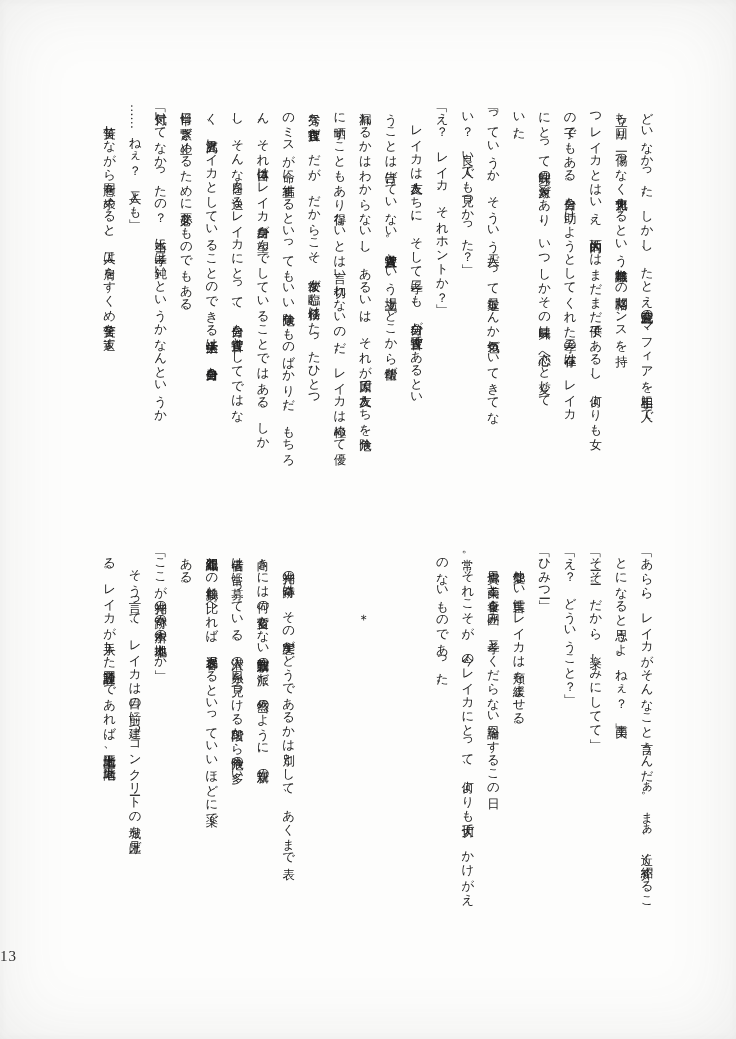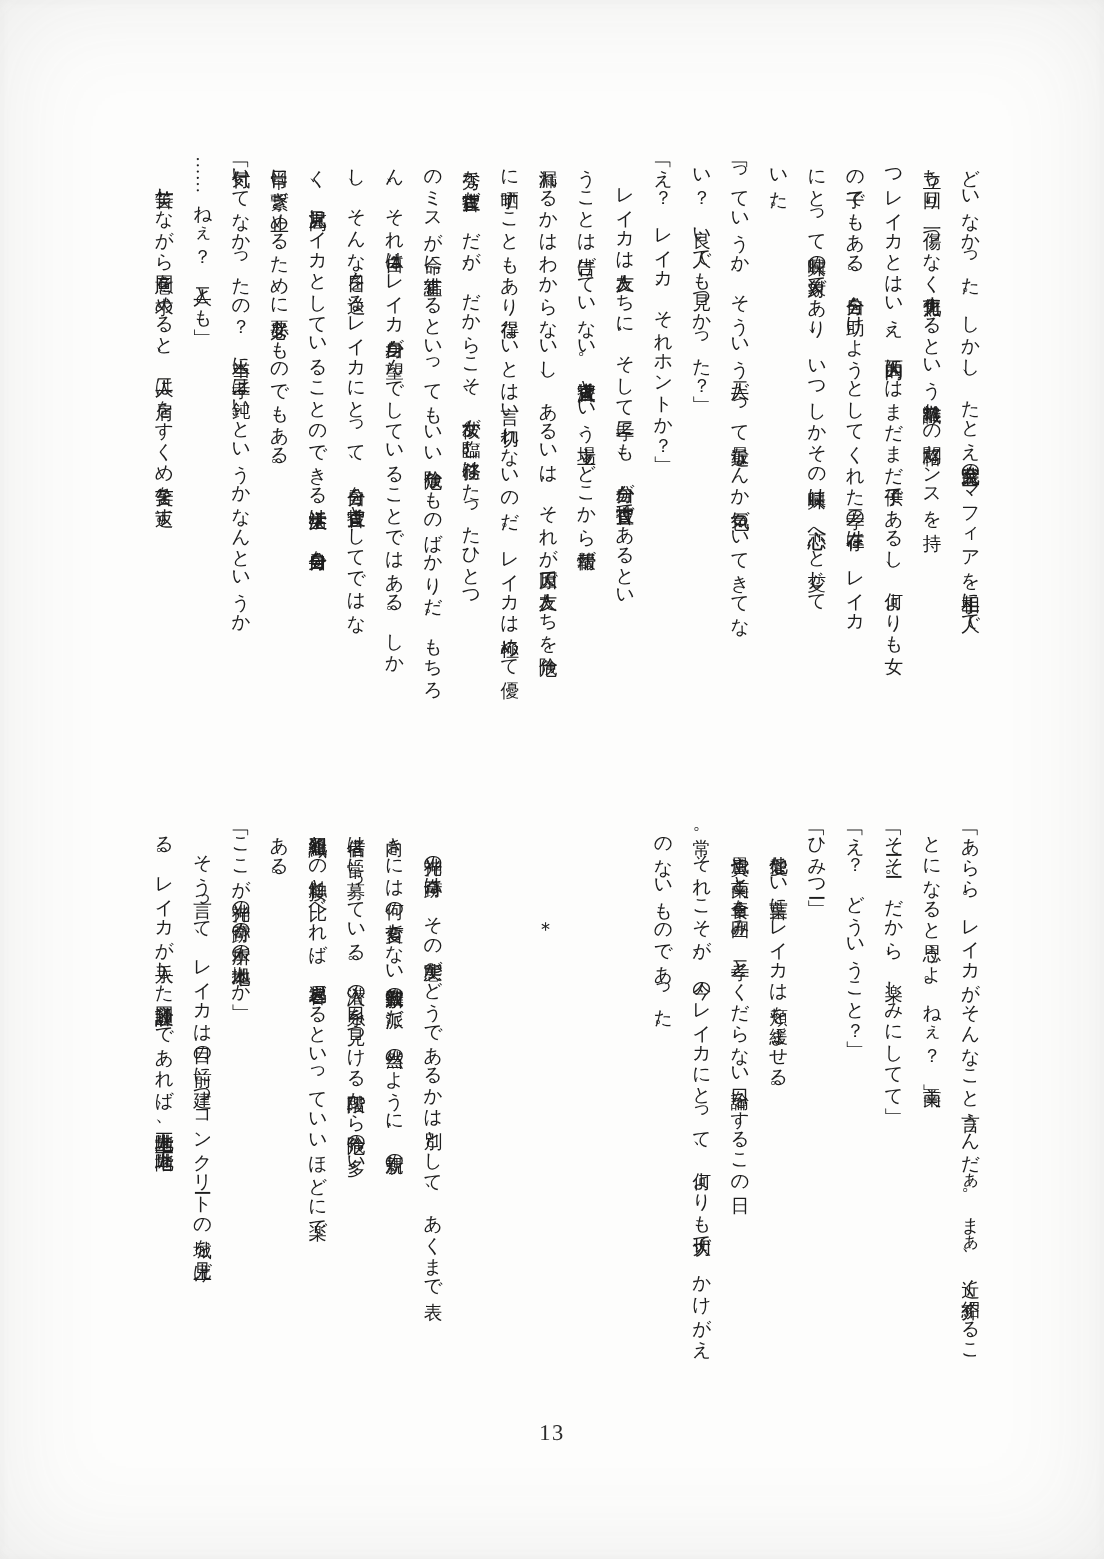--- a/index.html
+++ b/index.html
@@ -47,21 +47,20 @@
     top: 611px;
     font-size: 13.5px;
     color: #222;
     z-index: 2;
   }
   .page-number {
     position: absolute;
     top: 948px;
     left: 0;
     width: 736px;
-    text-align: center;
     font-size: 15px;
     letter-spacing: 1px;
     color: #2a2a2a;
   }
 </style>
 </head>
 <body>
 
 <div class="scan-vignette"></div>
 

